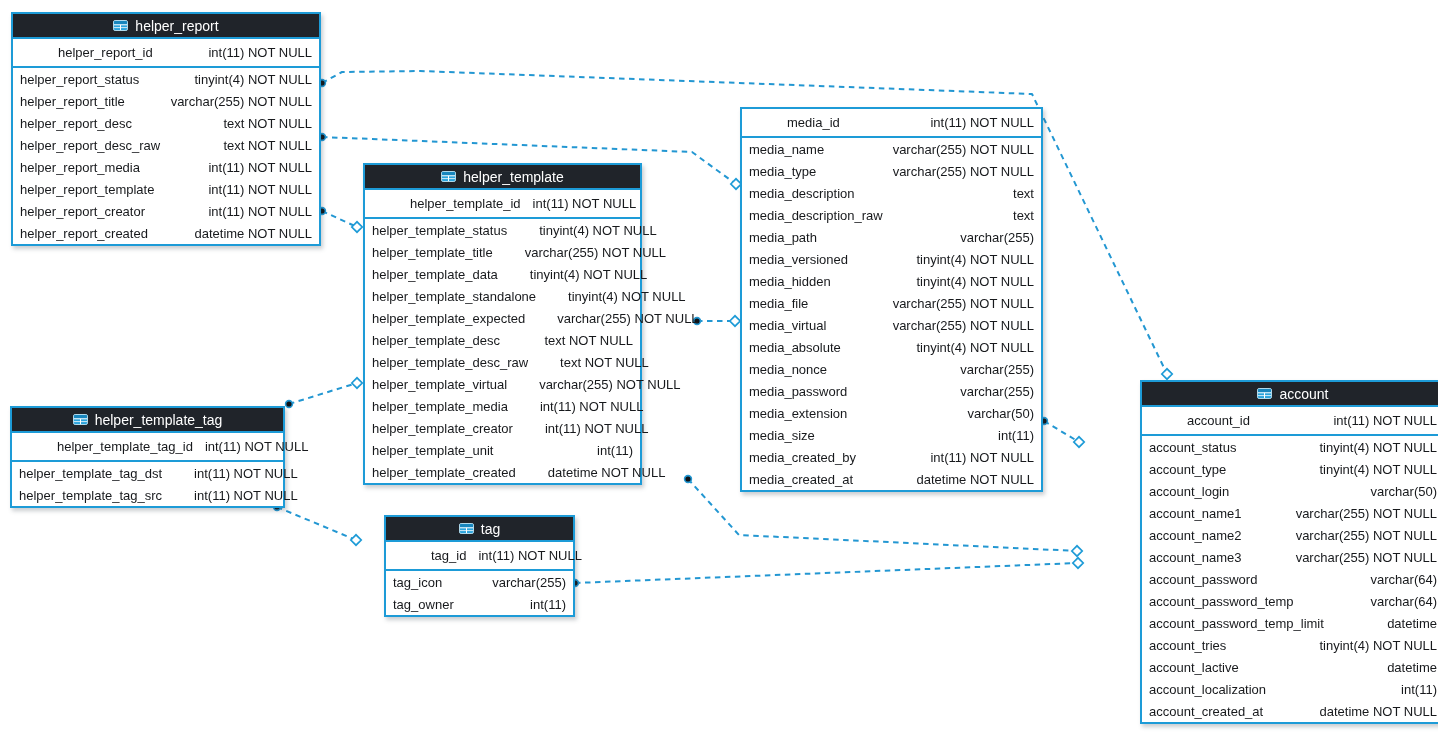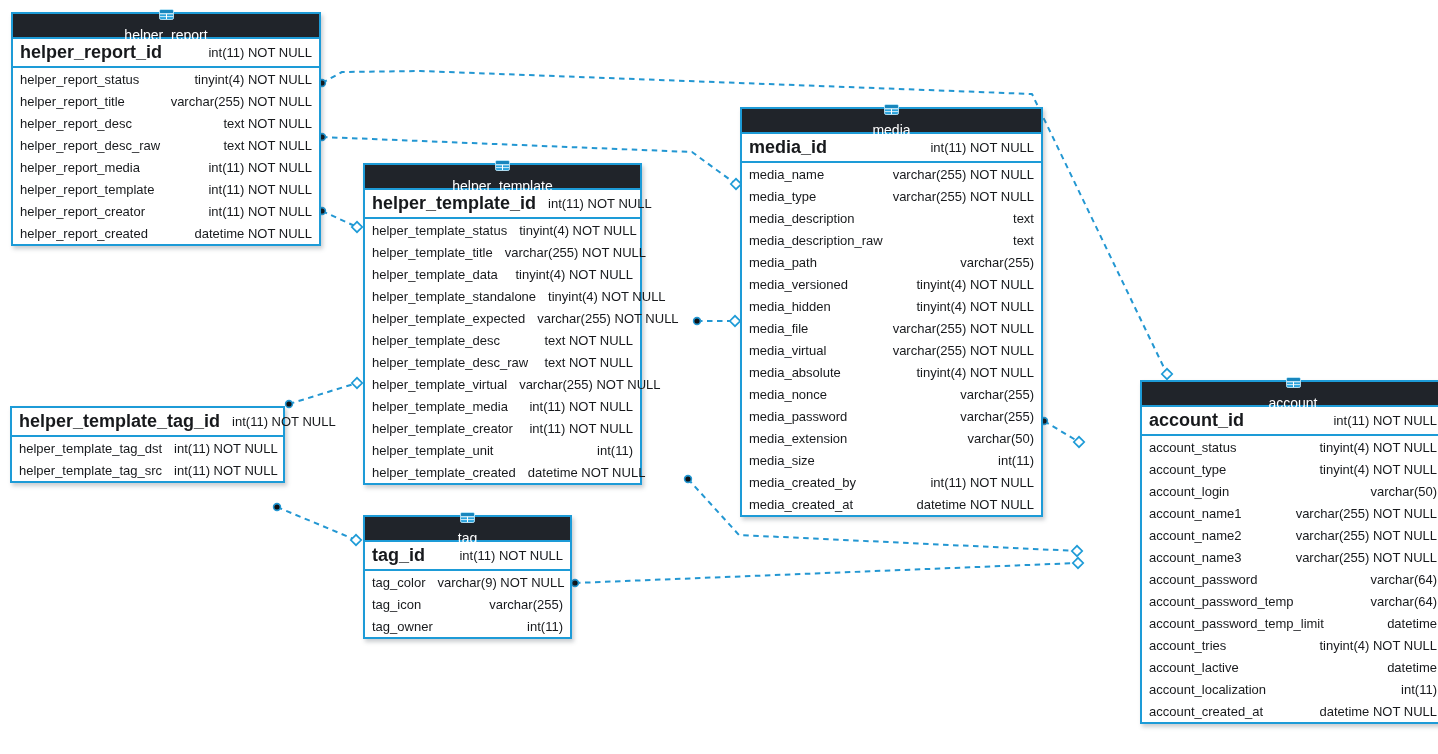--- a/index.html
+++ b/index.html
@@ -27,34 +27,33 @@
   }
   .thead{
     background:var(--header-bg);
     color:#fff;
     height:23px;
     display:flex;align-items:center;justify-content:center;
     gap:7px;
     font-size:14px;
     border-bottom:2px solid var(--accent);
     cursor:move;
-    flex-direction:column;
   }
   .ticon{display:inline-flex;align-items:center;}
   .row{
     display:flex;justify-content:space-between;align-items:center;
     padding:0 7px;
     font-size:13px;
     color:var(--row-text);
     background:#fff;
     white-space:nowrap;
   }
   .pkrow{height:27px;border-bottom:2px solid var(--accent);}
-  .pkrow .fname{font-weight:bold;font-size:18px;}
-  .colrow{height:22px;}
+  .pkrow .fname{font-weight:normal;font-size:13px;margin-left:38px;}
+  .colrow{height:22px;gap:20px;}
   .fname{white-space:nowrap;}
   .ftype{white-space:nowrap;margin-left:12px;}
 </style>
 </head>
 <body>
 
 <div id="canvas">
   <svg id="connector-layer" xmlns="http://www.w3.org/2000/svg">
       <g>
         <polyline points="322,83 342,72 420,71 1032,94 1167,374" fill="none" stroke="#2397d2" stroke-width="2" stroke-dasharray="5.5 4.5" stroke-linejoin="round"></polyline>
@@ -213,76 +212,72 @@
         <div class="row colrow">
           <span class="fname">helper_template_unit</span>
           <span class="ftype">int(11)</span>
         </div>
         <div class="row colrow">
           <span class="fname">helper_template_created</span>
           <span class="ftype">datetime NOT NULL</span>
         </div>
       </div>
       <div class="db-table" style="left: 10px; top: 406px; width: 275px;">
+        <div class="thead">
+          <span class="ticon">
+            <svg width="15" height="11" viewBox="0 0 15 11">
+              <rect x="0.5" y="0.5" width="14" height="10" rx="1.6" fill="#2aa3dc" stroke="#bfe6f7" stroke-width="0.9"></rect>
+              <rect x="1" y="1" width="13" height="3.2" rx="1" fill="#1886bd"></rect>
+              <line x1="1" y1="4.8" x2="14" y2="4.8" stroke="#ffffff" stroke-width="1"></line>
+              <line x1="7.5" y1="4.8" x2="7.5" y2="10" stroke="#ffffff" stroke-width="1"></line>
+              <line x1="1" y1="7.6" x2="14" y2="7.6" stroke="#ffffff" stroke-width="0.8"></line>
+            </svg>
+          </span>
+          <span>helper_template_tag</span>
+        </div>
         <div class="row pkrow">
           <span class="fname">helper_template_tag_id</span>
           <span class="ftype">int(11) NOT NULL</span>
         </div>
         <div class="row colrow">
           <span class="fname">helper_template_tag_dst</span>
           <span class="ftype">int(11) NOT NULL</span>
         </div>
         <div class="row colrow">
           <span class="fname">helper_template_tag_src</span>
           <span class="ftype">int(11) NOT NULL</span>
         </div>
       </div>
-      <div class="db-table" style="left: 363px; top: 515px; width: 209px;">
+      <div class="db-table" style="left: 384px; top: 515px; width: 191px;">
         <div class="thead">
           <span class="ticon">
             <svg width="15" height="11" viewBox="0 0 15 11">
               <rect x="0.5" y="0.5" width="14" height="10" rx="1.6" fill="#2aa3dc" stroke="#bfe6f7" stroke-width="0.9"></rect>
               <rect x="1" y="1" width="13" height="3.2" rx="1" fill="#1886bd"></rect>
               <line x1="1" y1="4.8" x2="14" y2="4.8" stroke="#ffffff" stroke-width="1"></line>
               <line x1="7.5" y1="4.8" x2="7.5" y2="10" stroke="#ffffff" stroke-width="1"></line>
               <line x1="1" y1="7.6" x2="14" y2="7.6" stroke="#ffffff" stroke-width="0.8"></line>
             </svg>
           </span>
           <span>tag</span>
         </div>
         <div class="row pkrow">
           <span class="fname">tag_id</span>
           <span class="ftype">int(11) NOT NULL</span>
         </div>
         <div class="row colrow">
-          <span class="fname">tag_color</span>
-          <span class="ftype">varchar(9) NOT NULL</span>
-        </div>
-        <div class="row colrow">
           <span class="fname">tag_icon</span>
           <span class="ftype">varchar(255)</span>
         </div>
         <div class="row colrow">
           <span class="fname">tag_owner</span>
           <span class="ftype">int(11)</span>
         </div>
       </div>
       <div class="db-table" style="left: 740px; top: 107px; width: 303px;">
-        <div class="thead">
-          <span class="ticon">
-            <svg width="15" height="11" viewBox="0 0 15 11">
-              <rect x="0.5" y="0.5" width="14" height="10" rx="1.6" fill="#2aa3dc" stroke="#bfe6f7" stroke-width="0.9"></rect>
-              <rect x="1" y="1" width="13" height="3.2" rx="1" fill="#1886bd"></rect>
-              <line x1="1" y1="4.8" x2="14" y2="4.8" stroke="#ffffff" stroke-width="1"></line>
-              <line x1="7.5" y1="4.8" x2="7.5" y2="10" stroke="#ffffff" stroke-width="1"></line>
-              <line x1="1" y1="7.6" x2="14" y2="7.6" stroke="#ffffff" stroke-width="0.8"></line>
-            </svg>
-          </span>
-          <span>media</span>
-        </div>
         <div class="row pkrow">
           <span class="fname">media_id</span>
           <span class="ftype">int(11) NOT NULL</span>
         </div>
         <div class="row colrow">
           <span class="fname">media_name</span>
           <span class="ftype">varchar(255) NOT NULL</span>
         </div>
         <div class="row colrow">
           <span class="fname">media_type</span>

